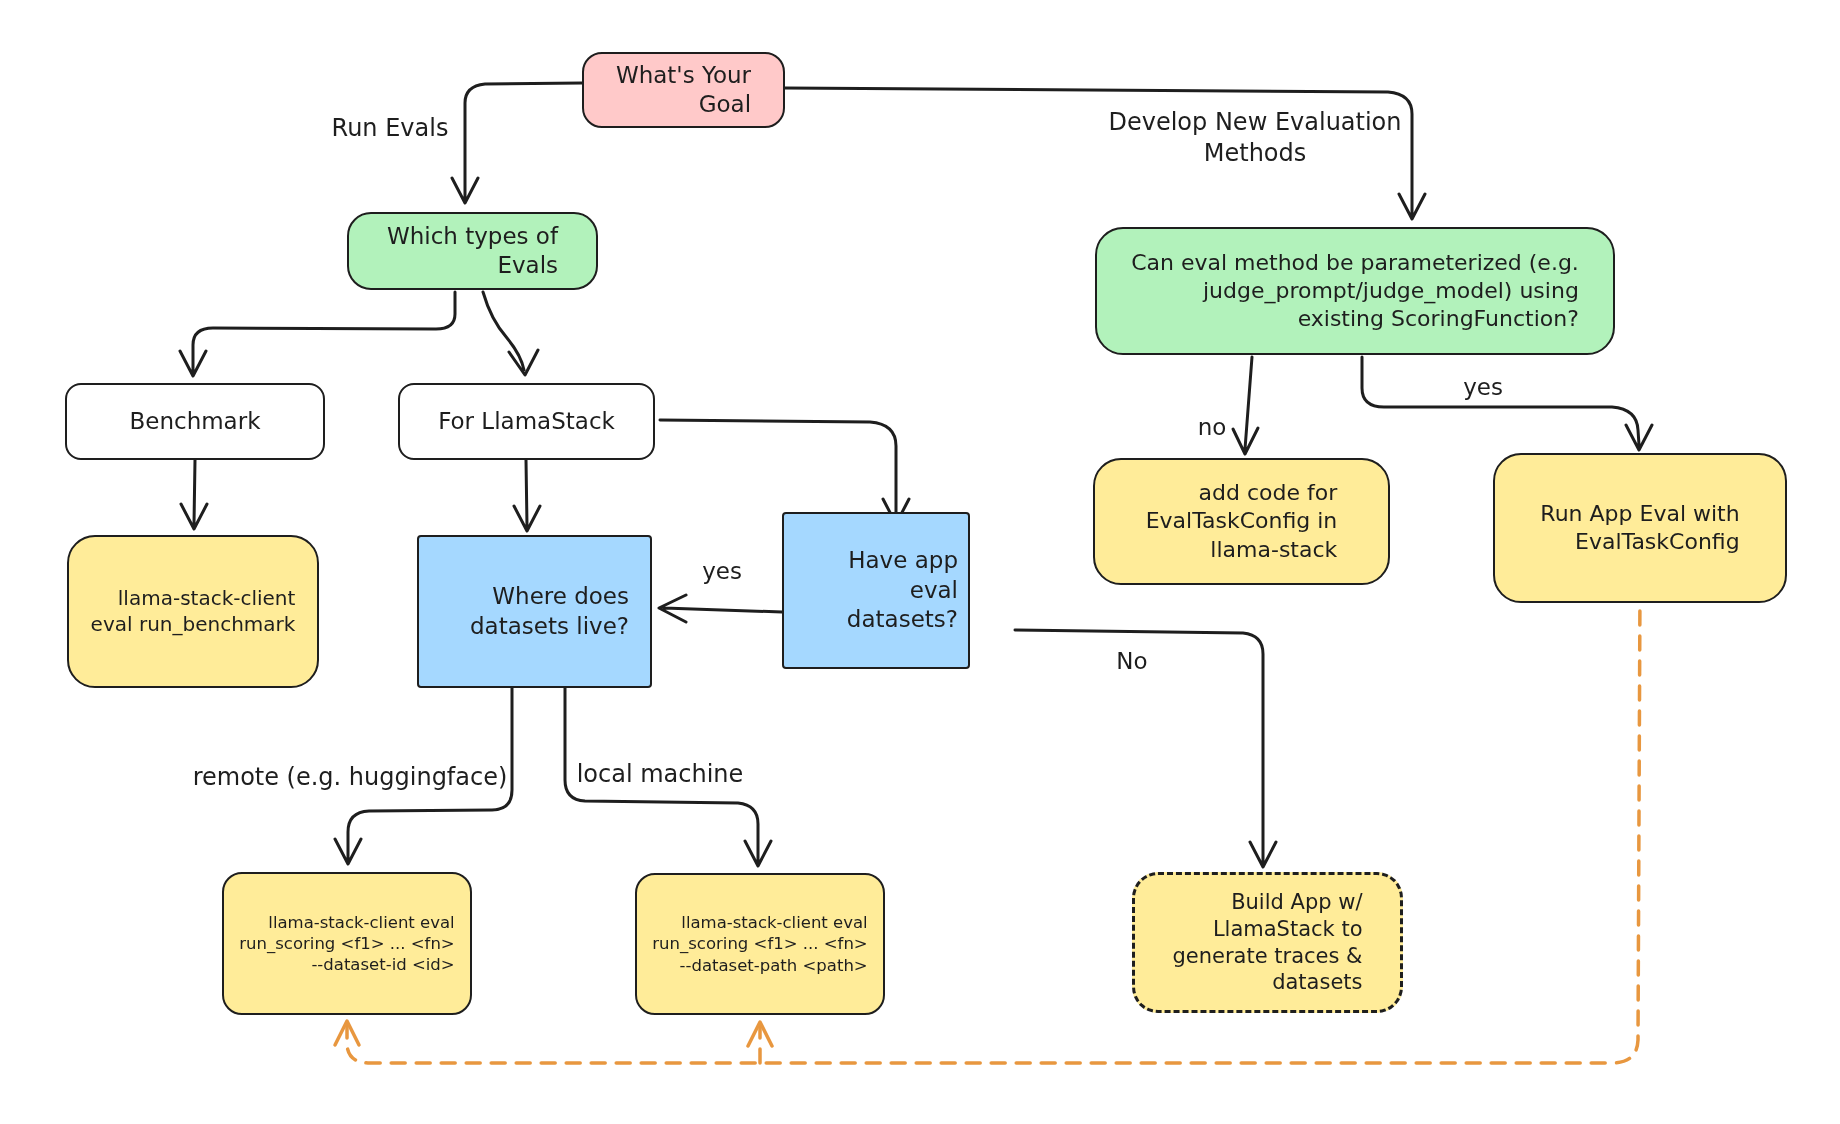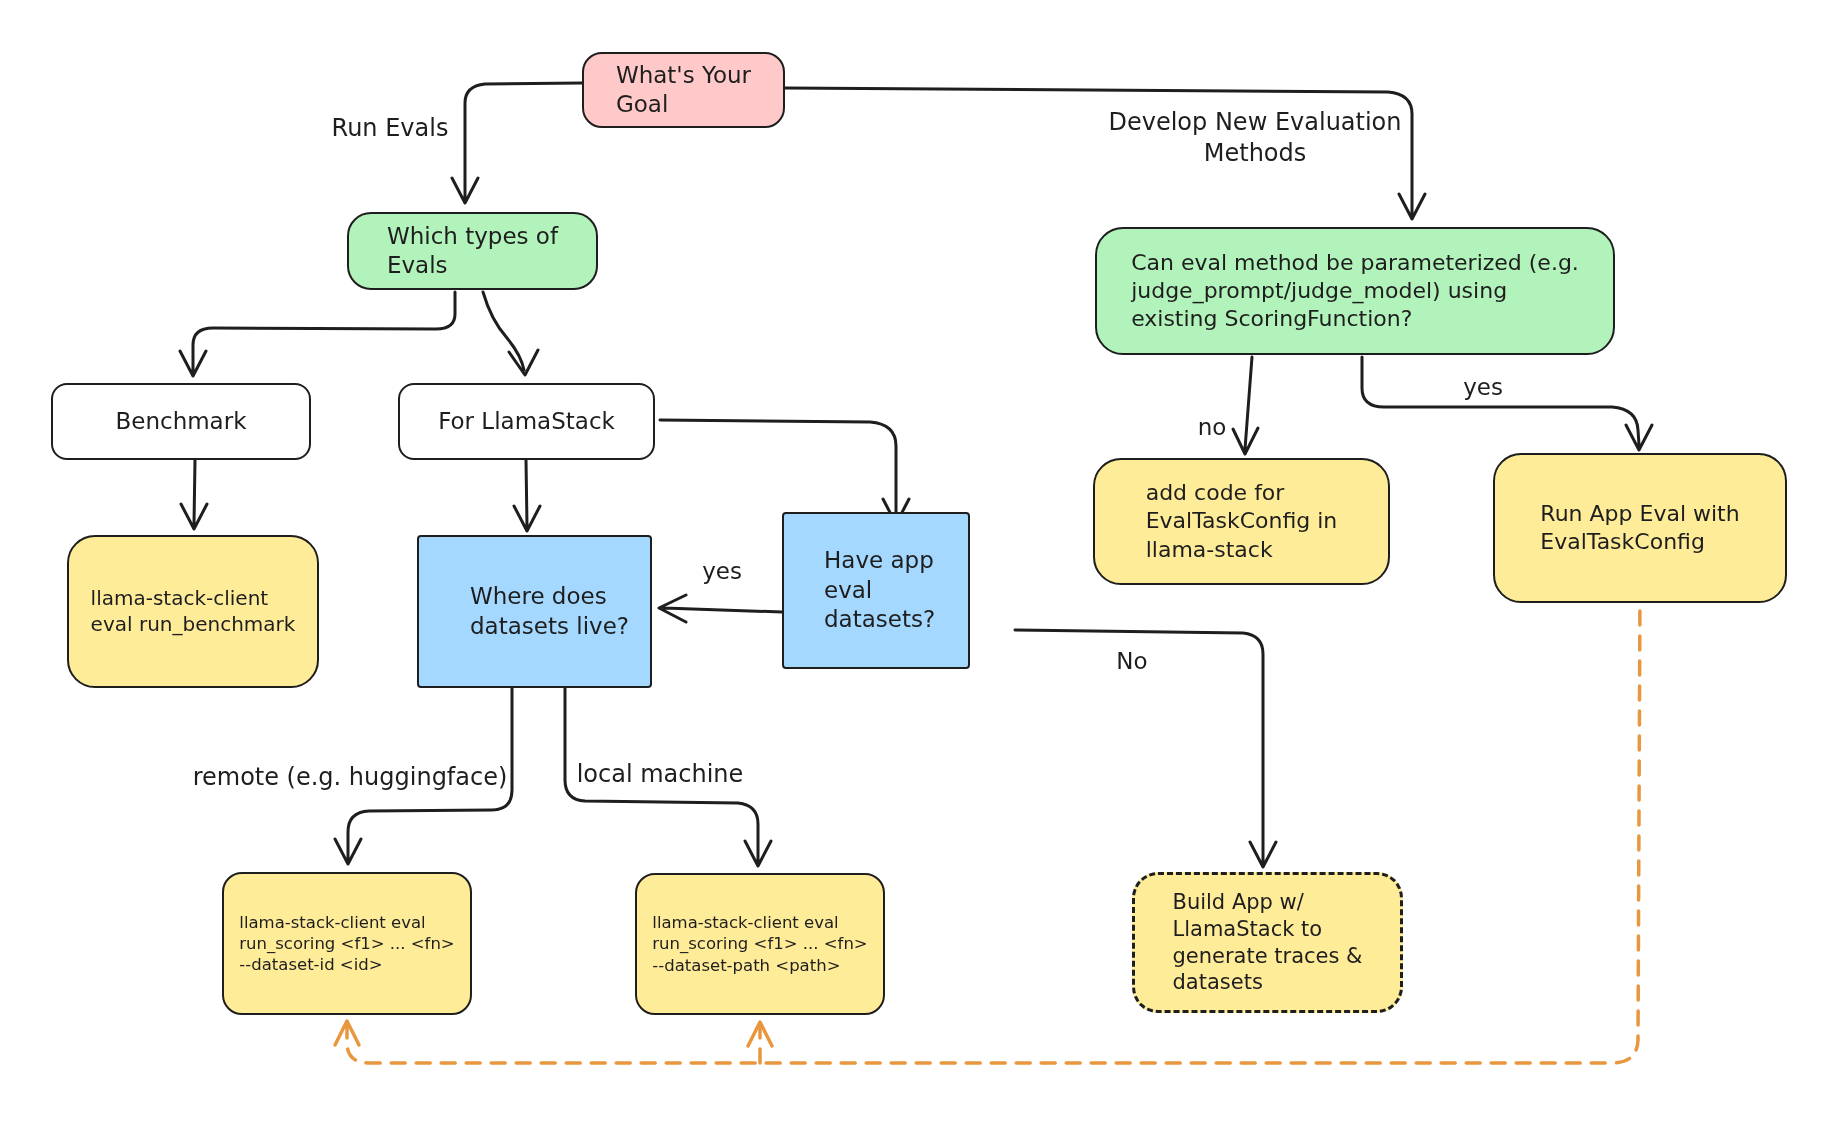--- a/index.html
+++ b/index.html
@@ -16,21 +16,21 @@
     position:relative;width:1840px;height:1124px;background:var(--bg);
     font-family:"DejaVu Sans","Liberation Sans",sans-serif;color:var(--stroke);
     overflow:hidden;
   }
   #edges{position:absolute;left:0;top:0;}
   .edge{fill:none;stroke:var(--stroke);stroke-width:3;stroke-linecap:round;stroke-linejoin:round;}
   .edge-orange{fill:none;stroke:var(--orange);stroke-width:3.5;stroke-linecap:round;stroke-linejoin:round;}
   .dashed{stroke-dasharray:14 11;}
   .node{
     position:absolute;display:flex;align-items:center;justify-content:center;
-    text-align:left;white-space:pre-line;line-height:1.28;
+    text-align:right;white-space:pre-line;line-height:1.28;
     border:2.5px solid var(--stroke);box-sizing:border-box;
     font-size:23px;padding:6px 10px;background:#fff;
   }
   .fill-pink{background:var(--pink);border-radius:20px;}
   .fill-green{background:var(--green);border-radius:24px;}
   .fill-blue{background:var(--blue);border-radius:4px;padding-left:40px;}
   .fill-yellow{background:var(--yellow);border-radius:28px;}
   .fill-white{background:#ffffff;border-radius:16px;}
   .node.cmd{font-size:16.5px;padding:4px 0;border-radius:20px;}
   .node.big{font-size:22px;border-radius:28px;}
@@ -82,21 +82,21 @@
     <path class="edge-orange" d="M 335 1045 L 347 1021 L 359 1045"></path>
     <path class="edge-orange" d="M 748 1046 L 760 1022 L 772 1046"></path>
   </svg>
 
   <div class="node fill-pink" style="left:582px;top:52px;width:203px;height:76px;">What's Your
 Goal</div>
 
   <div class="node fill-green" style="left:347px;top:212px;width:251px;height:78px;">Which types of
 Evals</div>
 
-  <div class="node fill-white" style="left:51px;top:383px;width:260px;height:77px;">Benchmark</div>
+  <div class="node fill-white" style="left:65px;top:383px;width:260px;height:77px;">Benchmark</div>
 
   <div class="node fill-white" style="left:398px;top:383px;width:257px;height:77px;">For LlamaStack</div>
 
   <div class="node fill-yellow bench-cmd" style="left:67px;top:535px;width:252px;height:153px;">llama-stack-client
 eval run_benchmark</div>
 
   <div class="node fill-blue" style="left:417px;top:535px;width:235px;height:153px;">Where does
 datasets live?</div>
 
   <div class="node fill-blue" style="left:782px;top:512px;width:188px;height:157px;">Have app eval

